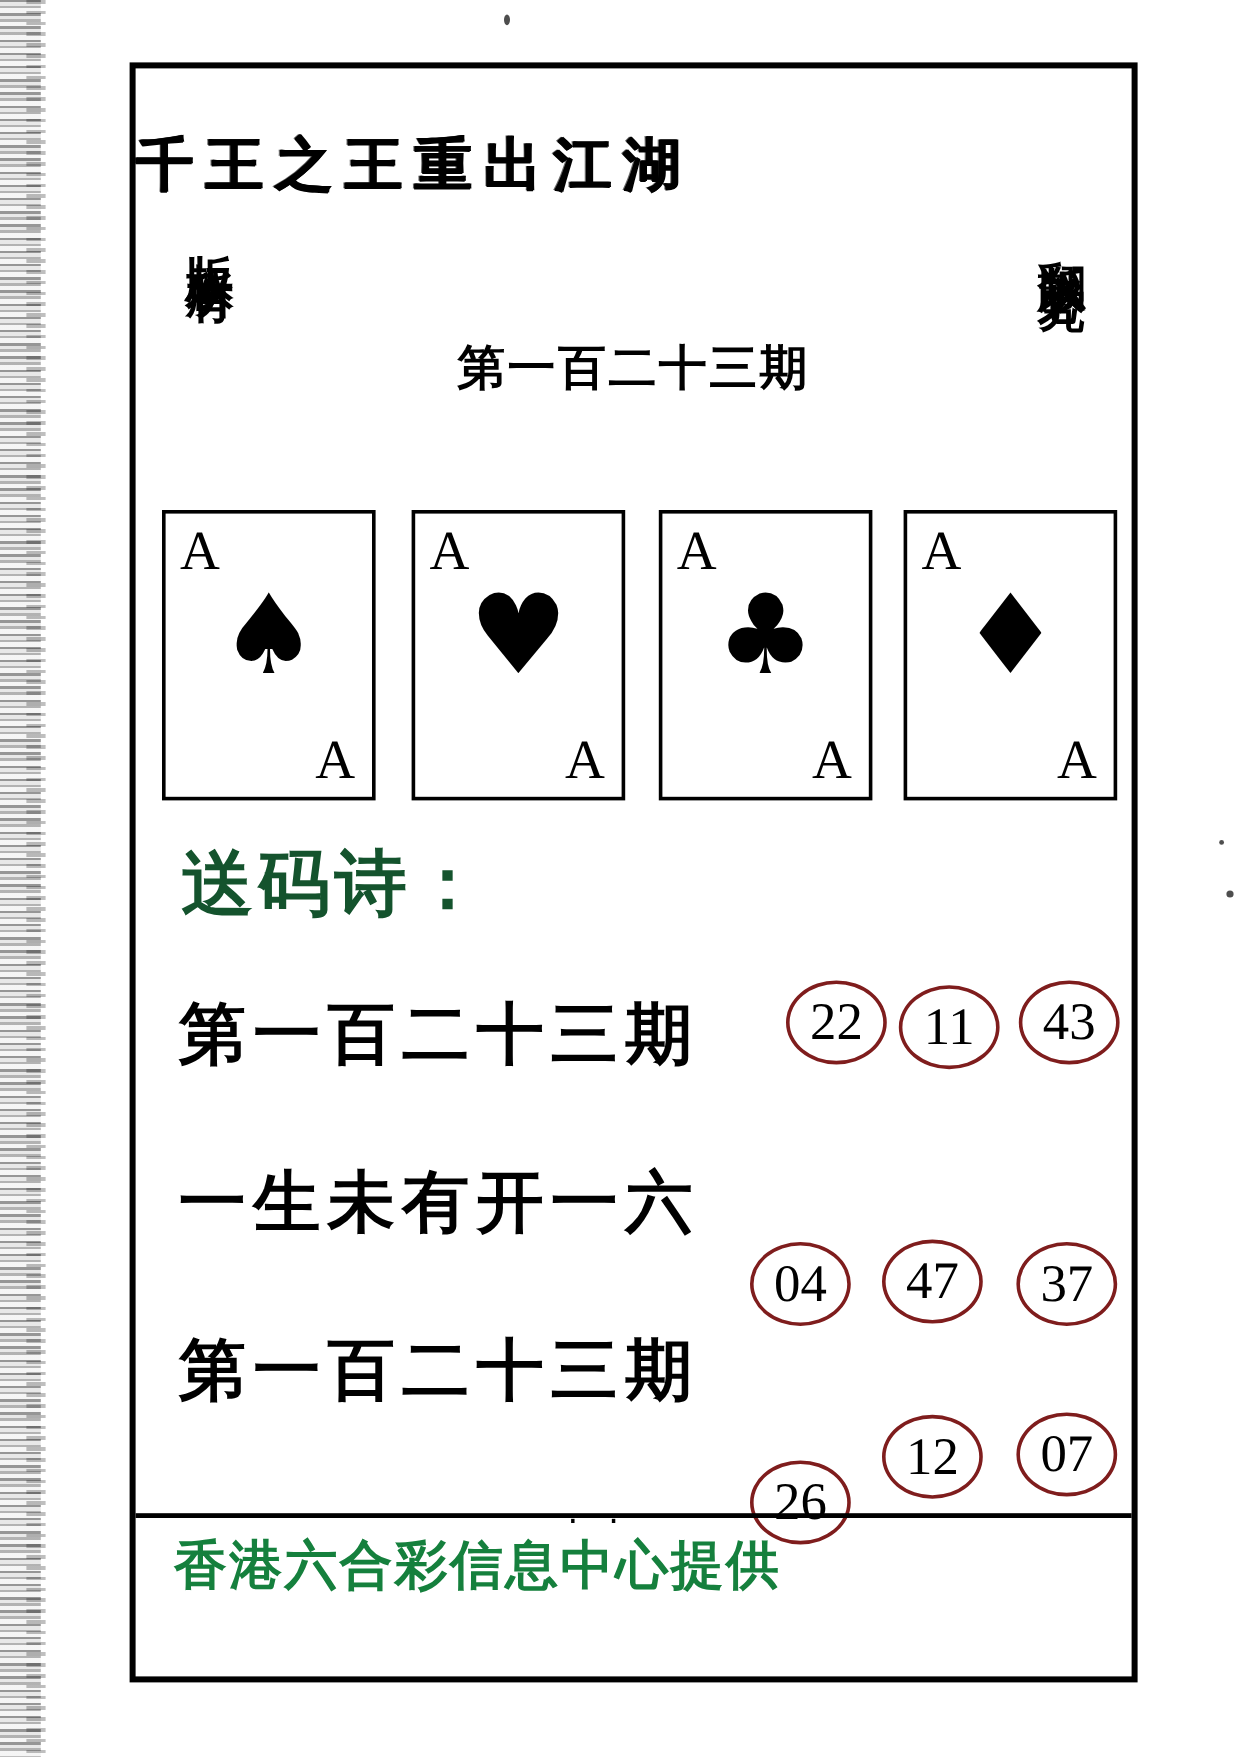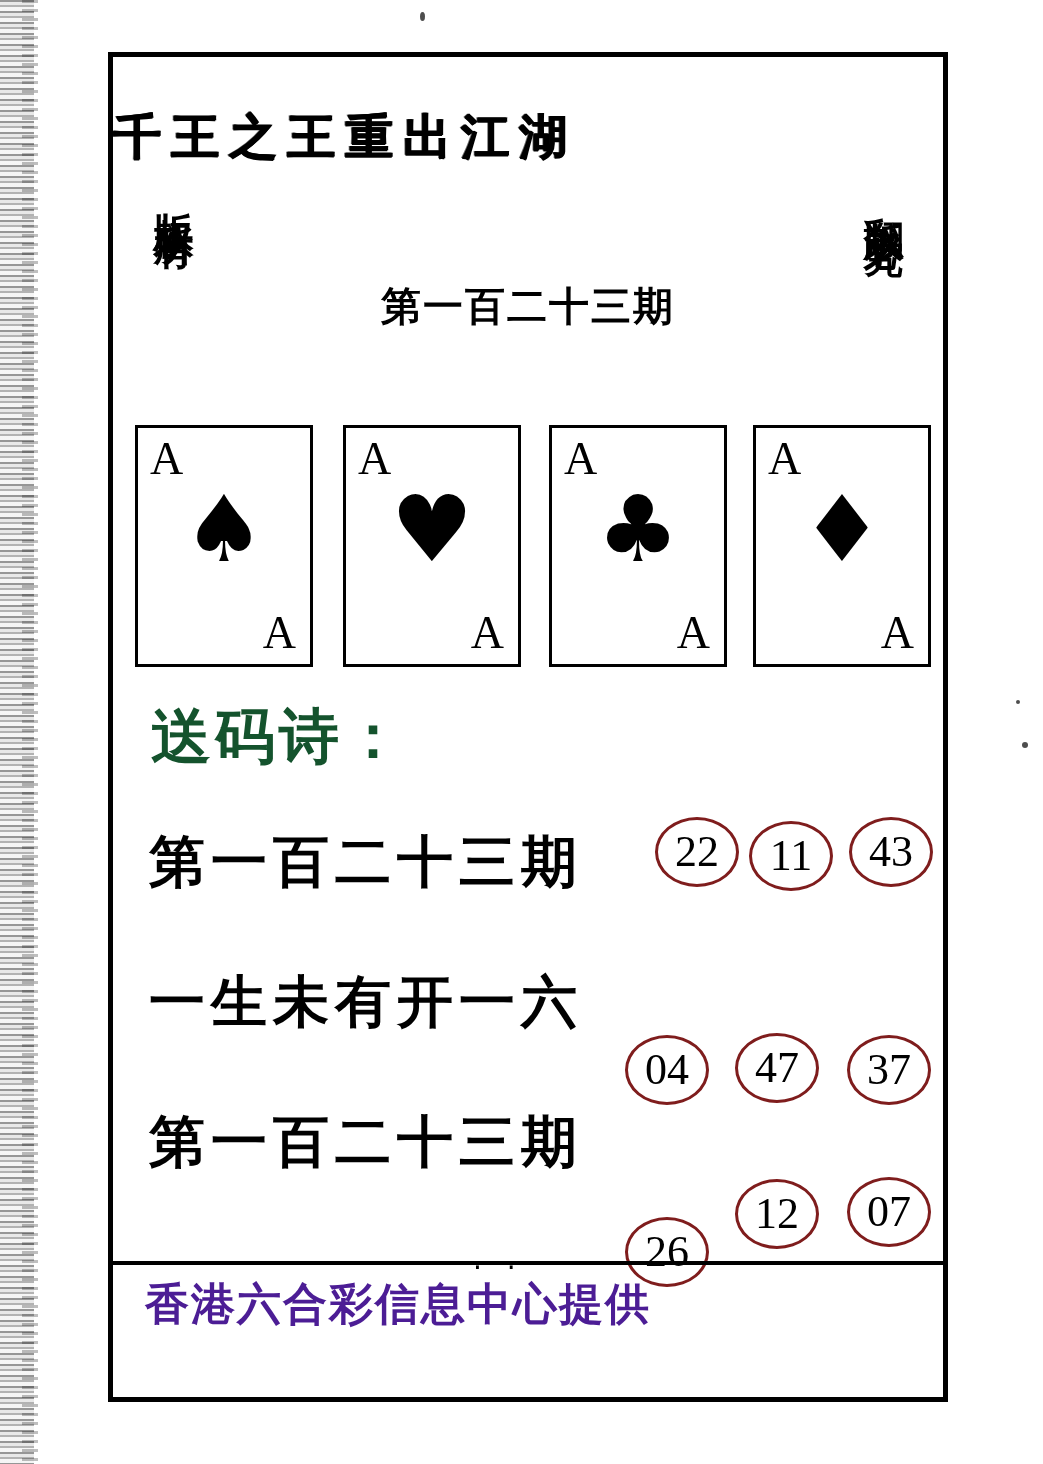--- a/index.html
+++ b/index.html
@@ -187,21 +187,21 @@
     width: 100%;
     border-top: 4px solid #000;
   }
   .footer-text {
     position: absolute;
     left: 32px;
     top: 1218px;
     font-size: 44px;
     font-weight: bold;
     letter-spacing: 2px;
-    color: #4c1d95;
+    color: #15803d;
   }
   .dots {
     position: absolute;
     left: 360px;
     top: 1186px;
     font-size: 28px;
     color: #000;
     letter-spacing: 8px;
   }
 </style>

